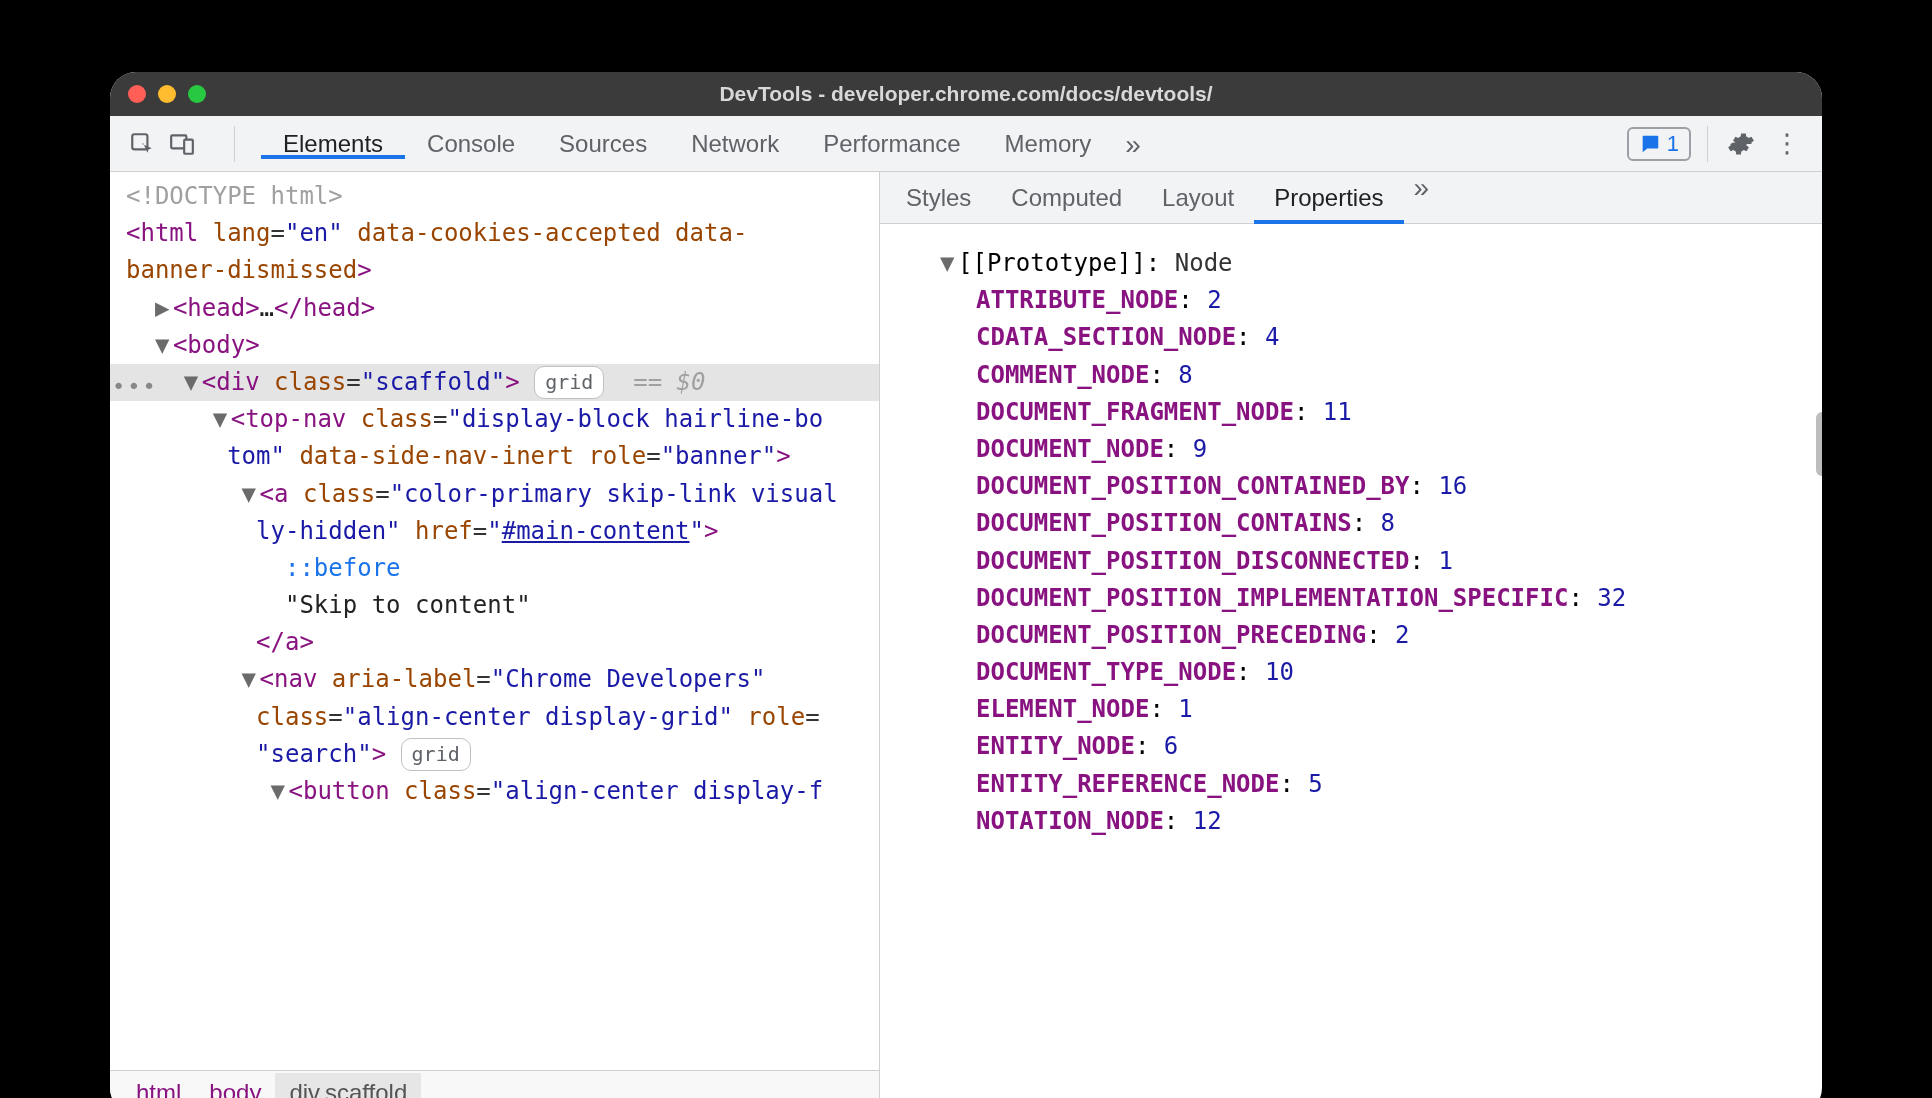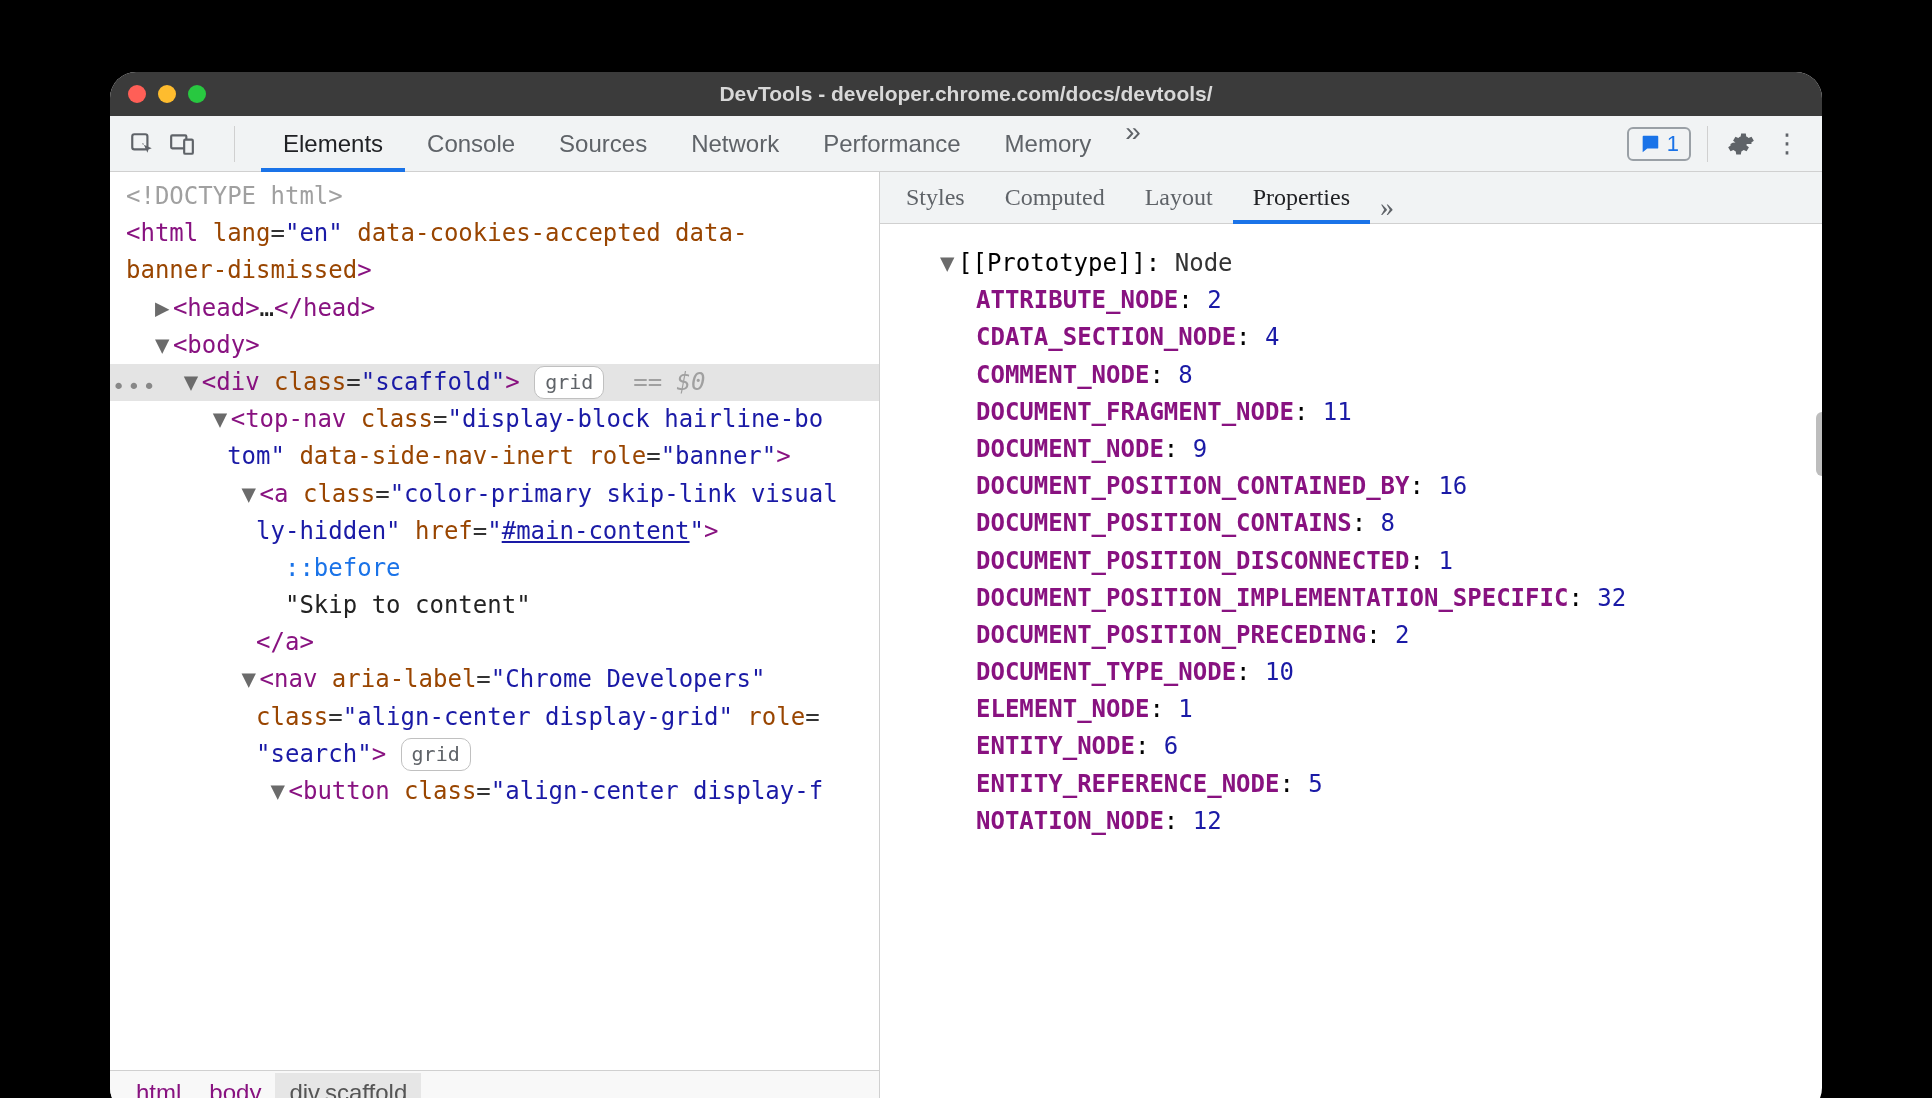--- a/index.html
+++ b/index.html
@@ -48,21 +48,21 @@
     font-size: 21px;
     font-weight: 600;
     pointer-events: none;
   }
   .toolbar {
     height: 56px;
     background: #f1f3f4;
     border-bottom: 1px solid #d0d0d0;
     display: flex;
     align-items: center;
-    padding: 0 6px;
+    padding: 13px 6px;
     gap: 20px;
   }
   .tb-icons {
     display: flex;
     align-items: center;
     gap: 4px;
     padding: 0 8px;
   }
   .tb-icon {
     width: 36px; height: 36px;
@@ -196,25 +196,24 @@
   .sidebar {
     flex: 1;
     display: flex;
     flex-direction: column;
     min-width: 0;
     position: relative;
   }
   .side-tabs {
     height: 52px;
     display: flex;
-    align-items: flex-end;
+    align-items: flex-start;
     background: #f1f3f4;
     border-bottom: 1px solid #d0d0d0;
     padding: 0 6px;
-    font-family: Liberation Serif, serif;
   }
   .side-tab {
     padding: 0 20px;
     height: 100%;
     display: flex;
     align-items: center;
     font-size: 24px;
     color: #5f6368;
     cursor: pointer;
     position: relative;

